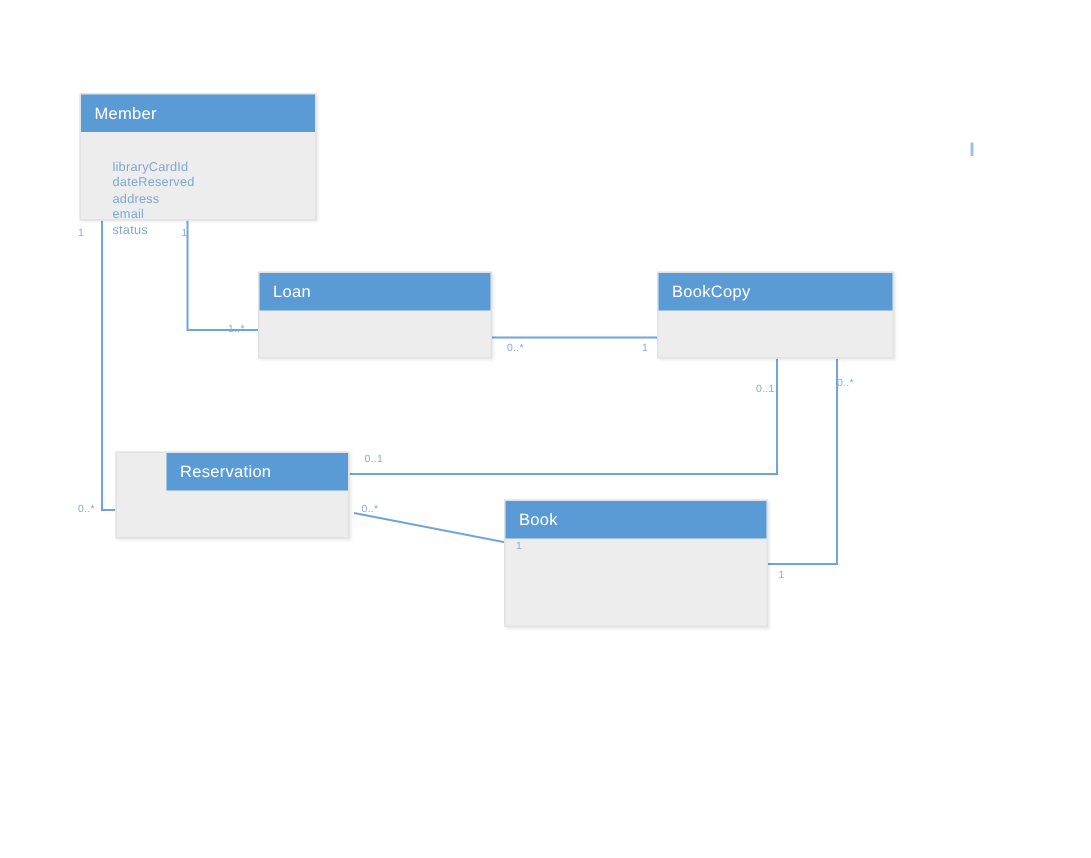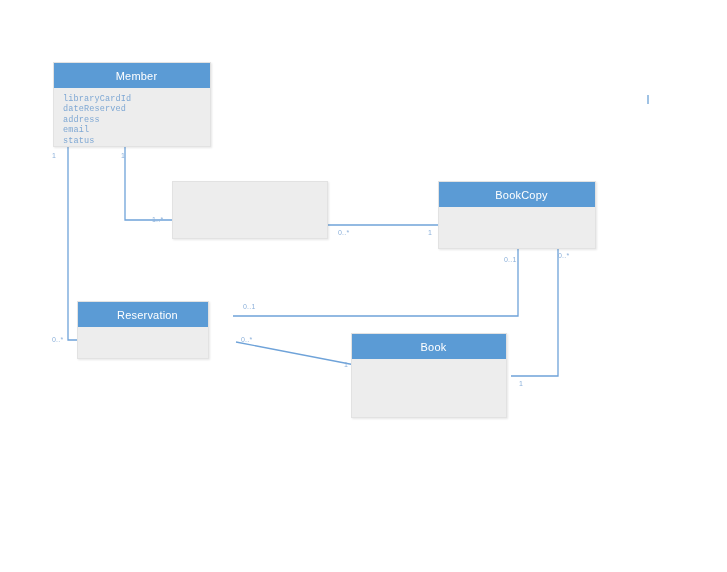--- a/index.html
+++ b/index.html
@@ -37,28 +37,26 @@
     box-sizing: border-box;
     background: #5B9BD5;
     color: #ffffff;
     font-size: 11px;
     line-height: 12px;
     padding: 7px 0 6px 9px;
     letter-spacing: 0.2px;
     height: 25px;
     overflow: hidden;
     white-space: nowrap;
-    text-align: center;
   }
   .uml-attrs {
     box-sizing: border-box;
     padding: 6px 0 6px 9px;
-    margin: 0;
+    margin: 12px;
     list-style: none;
-    font-family: Liberation Mono, monospace;
   }
   .uml-attr {
     font-size: 8.5px;
     line-height: 10.4px;
     color: #7FA8D4;
     white-space: nowrap;
     letter-spacing: 0.15px;
   }
   .mult-label {
     position: absolute;
@@ -92,28 +90,29 @@
         <div class="uml-header">Member</div>
         <ul class="uml-attrs">
           <li class="uml-attr">libraryCardId</li>
           <li class="uml-attr">dateReserved</li>
           <li class="uml-attr">address</li>
           <li class="uml-attr">email</li>
           <li class="uml-attr">status</li>
         </ul>
       </div>
       <div class="uml-class" style="left: 172px; top: 181px; width: 156px; height: 58px;">
+        <div class="uml-header">Loan</div>
       </div>
-      <div class="uml-class" style="left: 438px; top: 181px; width: 158px; height: 68px;">
+      <div class="uml-class" style="left: 438px; top: 181px; width: 158px; height: 58px;">
         <div class="uml-header">BookCopy</div>
       </div>
-      <div class="uml-class" style="left: 77px; top: 301px; width: 132px; height: 58px;">
+      <div class="uml-class" style="left: 77px; top: 301px; width: 156px; height: 58px; padding-left: 33px;">
         <div class="uml-header">Reservation</div>
       </div>
-      <div class="uml-class" style="left: 351px; top: 333px; width: 156px; height: 85px;">
+      <div class="uml-class" style="left: 336px; top: 333px; width: 176px; height: 85px;">
         <div class="uml-header">Book</div>
       </div>
     </div>
 
   <div id="labels-layer">
       <span class="mult-label" style="left: 121px; top: 152px;">1</span>
       <span class="mult-label" style="left: 152px; top: 216px;">1..*</span>
       <span class="mult-label" style="left: 52px; top: 152px;">1</span>
       <span class="mult-label" style="left: 52px; top: 336px;">0..*</span>
       <span class="mult-label" style="left: 338px; top: 229px;">0..*</span>

